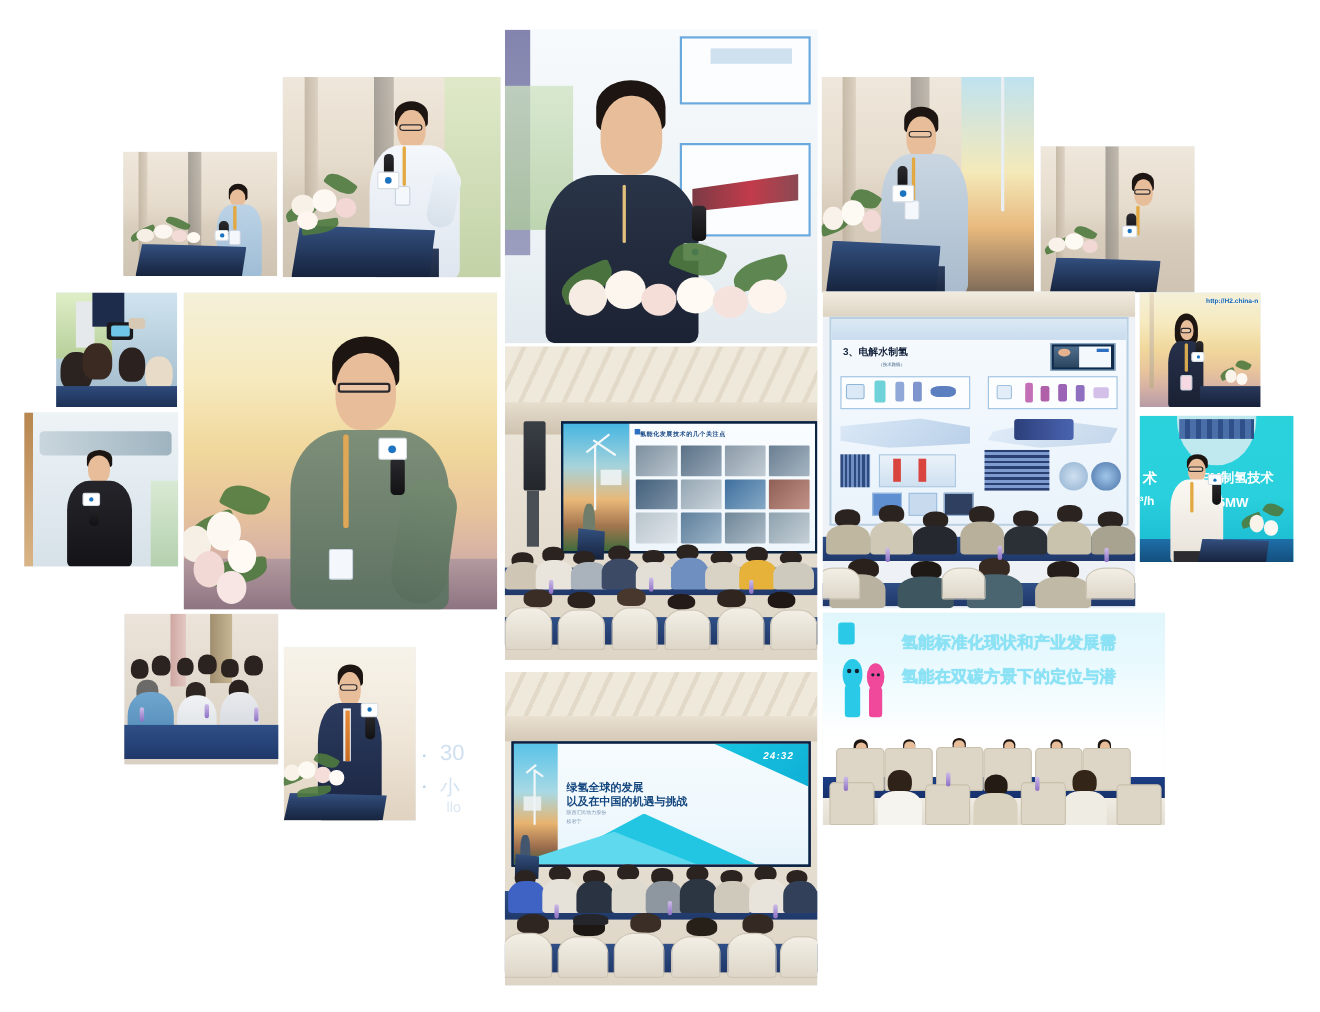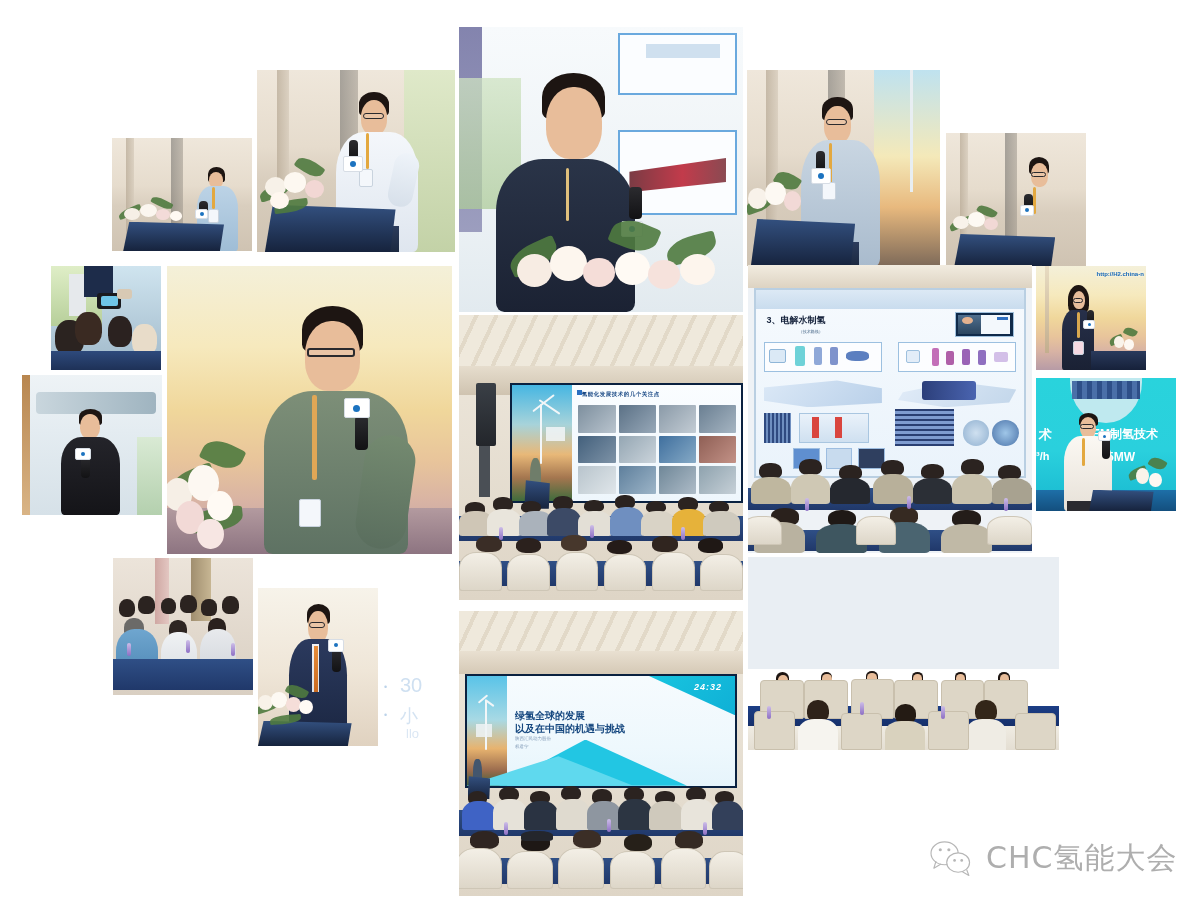--- a/index.html
+++ b/index.html
@@ -882,20 +882,35 @@
         <div class="leaf" style="left:44%; top:10%; width:36%; height:22%; transform:rotate(30deg);"></div>
         <div class="fl" style="left:16%; top:30%; width:28%; height:32%; background:#f9f3ea;"></div>
         <div class="fl" style="left:44%; top:40%; width:26%; height:28%; background:#fdf8f2;"></div>
       </div>
       <div class="podium" style="left:38%; bottom:0; width:46%; height:16%;"></div>
     </div>
   </div>
 
   <div class="photo" style="left:748px; top:557px; width:311px; height:193px;">
     <div class="ph-inner">
+      <div class="panel-bd">
+        <div class="mascot" style="left:4%; top:8%; width:22%; height:82%;">
+          <div class="cyl" style="left:2%; top:0; width:22%; height:22%; background:#2bc9e8;"></div>
+          <div class="ball" style="left:8%; top:36%; width:26%; height:30%; background:#2bc9e8;"></div>
+          <div class="cyl" style="left:11%; top:62%; width:20%; height:32%; background:#2bc9e8;"></div>
+          <div class="ball" style="left:40%; top:40%; width:24%; height:28%; background:#f0489a;"></div>
+          <div class="cyl" style="left:43%; top:64%; width:18%; height:30%; background:#f0489a;"></div>
+          <div style="position:absolute; left:14%; top:46%; width:4px; height:4px; background:#123; border-radius:50%;"></div>
+          <div style="position:absolute; left:24%; top:46%; width:4px; height:4px; background:#123; border-radius:50%;"></div>
+          <div style="position:absolute; left:46%; top:50%; width:3px; height:3px; background:#123; border-radius:50%;"></div>
+          <div style="position:absolute; left:54%; top:50%; width:3px; height:3px; background:#123; border-radius:50%;"></div>
+        </div>
+        <div class="ln" style="top:16%; font-size:15px;">氢能标准化现状和产业发展需</div>
+        <div class="ln" style="top:44%; font-size:15px;">氢能在双碳方景下的定位与潜</div>
+      </div>
       <div class="stage">
 
         <div style="position:absolute; left:7%; top:4%; width:9%; height:56%;">
           <div class="p-hair" style="left:24%; top:0; width:46%; height:26%;"></div>
           <div class="p-head" style="left:30%; top:6%; width:36%; height:22%;"></div>
           <div class="p-torso" style="left:10%; top:26%; width:76%; height:44%; background:#2a3246;"></div>
           <div style="position:absolute; left:4%; top:62%; width:86%; height:38%; background:#b7ac93;"></div>
         </div>
         <div style="position:absolute; left:21%; top:4%; width:9%; height:56%;">
           <div class="p-hair" style="left:28%; top:0; width:40%; height:22%;"></div>
@@ -956,29 +971,14 @@
       <div class="seat" style="left:2%;  bottom:0; width:13%; height:20%;"></div>
       <div class="seat" style="left:30%; bottom:0; width:13%; height:19%;"></div>
       <div class="seat" style="left:58%; bottom:0; width:13%; height:20%;"></div>
       <div class="seat" style="left:86%; bottom:0; width:13%; height:19%;"></div>
       <div class="bottle" style="left:6%;  bottom:16%;"></div>
       <div class="bottle" style="left:36%; bottom:18%;"></div>
       <div class="bottle" style="left:62%; bottom:16%;"></div>
     </div>
   </div>
 
-  <div id="watermark" style="left:928px; top:838px;">
-    <span>
-      <svg class="wechat-icon" viewBox="0 0 64 56" fill="none" stroke="#8a8a8a" stroke-width="1.6">
-        <ellipse cx="23" cy="20" rx="19" ry="16"></ellipse>
-        <path d="M11 31 L8 41 L18 35" stroke-linejoin="round" fill="none"></path>
-        <circle cx="17" cy="15" r="2.2" fill="#8a8a8a" stroke="none"></circle>
-        <circle cx="29" cy="15" r="2.2" fill="#8a8a8a" stroke="none"></circle>
-        <ellipse cx="42" cy="33" rx="16" ry="13.5" fill="#ffffff"></ellipse>
-        <path d="M54 43 L57 51 L48 46" stroke-linejoin="round" fill="none"></path>
-        <circle cx="37" cy="30" r="1.9" fill="#8a8a8a" stroke="none"></circle>
-        <circle cx="47" cy="30" r="1.9" fill="#8a8a8a" stroke="none"></circle>
-      </svg>
-    </span>
-    <span class="wm-text">CHC氢能大会</span>
-  </div>
 
 </div>
 
 </body></html>

